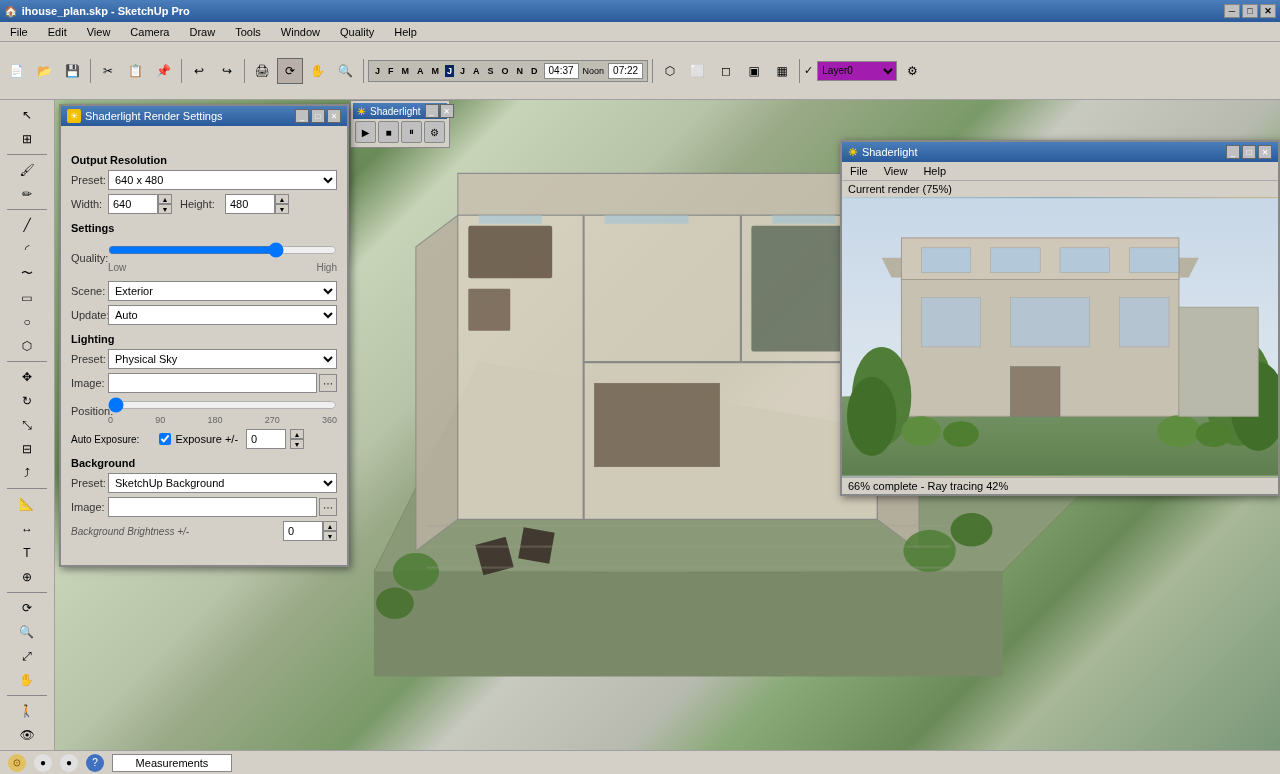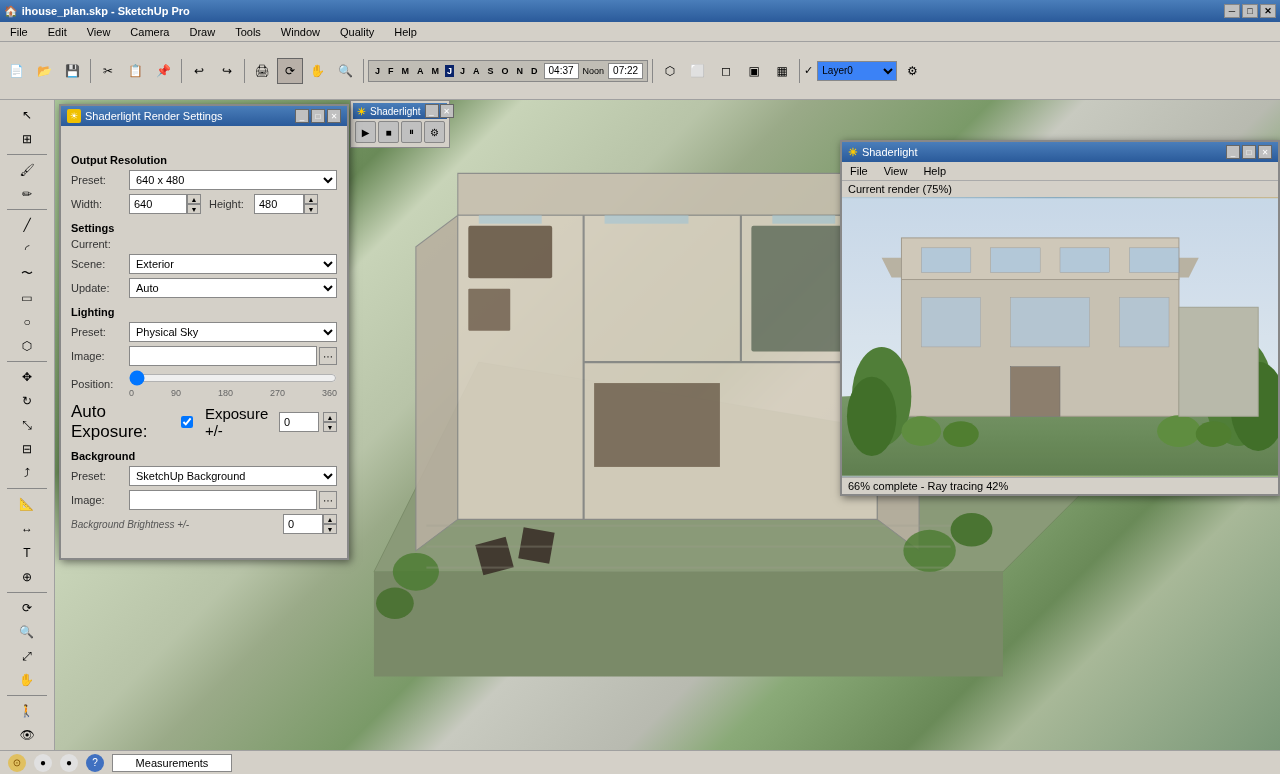--- a/index.html
+++ b/index.html
@@ -92,21 +92,21 @@
       display: flex; align-items: center;
     }
     .dialog-title-icon { width: 14px; height: 14px; background: #f0c000; border-radius: 2px; margin-right: 4px; font-size: 9px; display: flex; align-items: center; justify-content: center; }
     .dialog-title-btns { margin-left: auto; display: flex; gap: 2px; }
     .dialog-btn { width: 14px; height: 14px; background: #c0c0c0; border: 1px solid #666; font-size: 8px; display: flex; align-items: center; justify-content: center; cursor: pointer; }
 
     .dialog-content { padding: 20px 10px; }
     .section-title { font-weight: bold; font-size: 11px; margin: 8px 0 4px 0; color: #000; }
 
     .form-row { display: flex; align-items: center; margin-bottom: 4px; }
-    .form-label { width: 58px; font-size: 11px; color: #333; }
+    .form-label { width: 37px; font-size: 11px; color: #333; }
     .form-control-wide { flex: 1; }
 
     select.form-select {
       width: 100%; height: 20px; font-size: 11px; background: white;
       border: 1px solid #888; padding: 1px 2px;
     }
     input.form-input {
       width: 60px; height: 20px; font-size: 11px; background: white;
       border: 1px solid #888; padding: 1px 4px;
     }
@@ -166,21 +166,21 @@
     .timeline-bar {
       display: flex; align-items: center; background: #c0bdb5; border: 1px solid #888;
       padding: 2px 4px; gap: 4px; font-size: 10px;
     }
     .month-item { padding: 1px 2px; font-size: 9px; font-weight: bold; }
     .month-item.active { background: #0a246a; color: white; }
     .time-input { width: 35px; height: 16px; font-size: 10px; background: white; border: 1px solid #888; text-align: center; }
 
     
     .layer-bar { display: flex; align-items: center; gap: 4px; }
-    .layer-select { height: 20px; font-size: 10px; background: #3b82f6; border: 1px solid #888; min-width: 80px; }
+    .layer-select { height: 20px; font-size: 10px; background: #a21caf; border: 1px solid #888; min-width: 80px; }
 
     
     .toolbar-row { display: flex; align-items: center; gap: 2px; height: 28px; }
   </style>
 </head>
 <body>
 
 <div class="title-bar">
   <span style="margin-right:4px;">🏠</span>
   <span>ihouse_plan.skp - SketchUp Pro</span>
@@ -391,39 +391,46 @@
               <option>800 x 600</option>
               <option>1024 x 768</option>
               <option>1280 x 720</option>
               <option>1920 x 1080</option>
             </select>
           </div>
         </div>
         <div class="form-row">
           <div class="form-label">Width:</div>
           <div class="spinner-wrap">
-            <input type="text" class="form-input" value="640" style="width: 58px;">
+            <input type="text" class="form-input" value="640" style="width: 50px;">
             <div style="display:flex; flex-direction:column;">
               <div class="spinner-btn">▲</div>
               <div class="spinner-btn">▼</div>
             </div>
           </div>
           <div class="form-label" style="width:45px; margin-left:8px;">Height:</div>
           <div class="spinner-wrap">
             <input type="text" class="form-input" value="480" style="width: 50px;">
             <div style="display:flex; flex-direction:column;">
               <div class="spinner-btn">▲</div>
               <div class="spinner-btn">▼</div>
             </div>
           </div>
         </div>
 
         <div class="section-title">Settings</div>
         <div class="form-row">
-          <div class="form-label">Current:</div>
+          <div class="form-label">Quality:</div>
+          <div class="form-control-wide quality-slider-wrap">
+            <input type="range" min="0" max="100" value="75" style="width: 100%;">
+            <div class="slider-labels">
+              <span>Low</span>
+              <span>High</span>
+            </div>
+          </div>
         </div>
         <div class="form-row">
           <div class="form-label">Scene:</div>
           <div class="form-control-wide">
             <select class="form-select">
               <option>Exterior</option>
               <option>Interior</option>
               <option>Custom</option>
             </select>
           </div>
@@ -464,23 +471,23 @@
             <div class="position-labels">
               <span>0</span>
               <span>90</span>
               <span>180</span>
               <span>270</span>
               <span>360</span>
             </div>
           </div>
         </div>
         <div class="form-row exposure-row">
-          <span style="margin-right:16px; font-size:17px;">Auto Exposure:</span>
+          <span style="margin-right:16px; font-size:10px;">Auto Exposure:</span>
           <input type="checkbox" checked="" style="">
-          <span style="margin-left:8px; font-size:15px;">Exposure +/-</span>
+          <span style="font-size:11px;">Exposure +/-</span>
           <input type="text" class="form-input" value="0" style="width: 40px; margin-left: 4px;">
           <div style="display:flex; flex-direction:column;">
             <div class="spinner-btn">▲</div>
             <div class="spinner-btn">▼</div>
           </div>
         </div>
 
         <div class="section-title">Background</div>
         <div class="form-row">
           <div class="form-label">Preset:</div>

